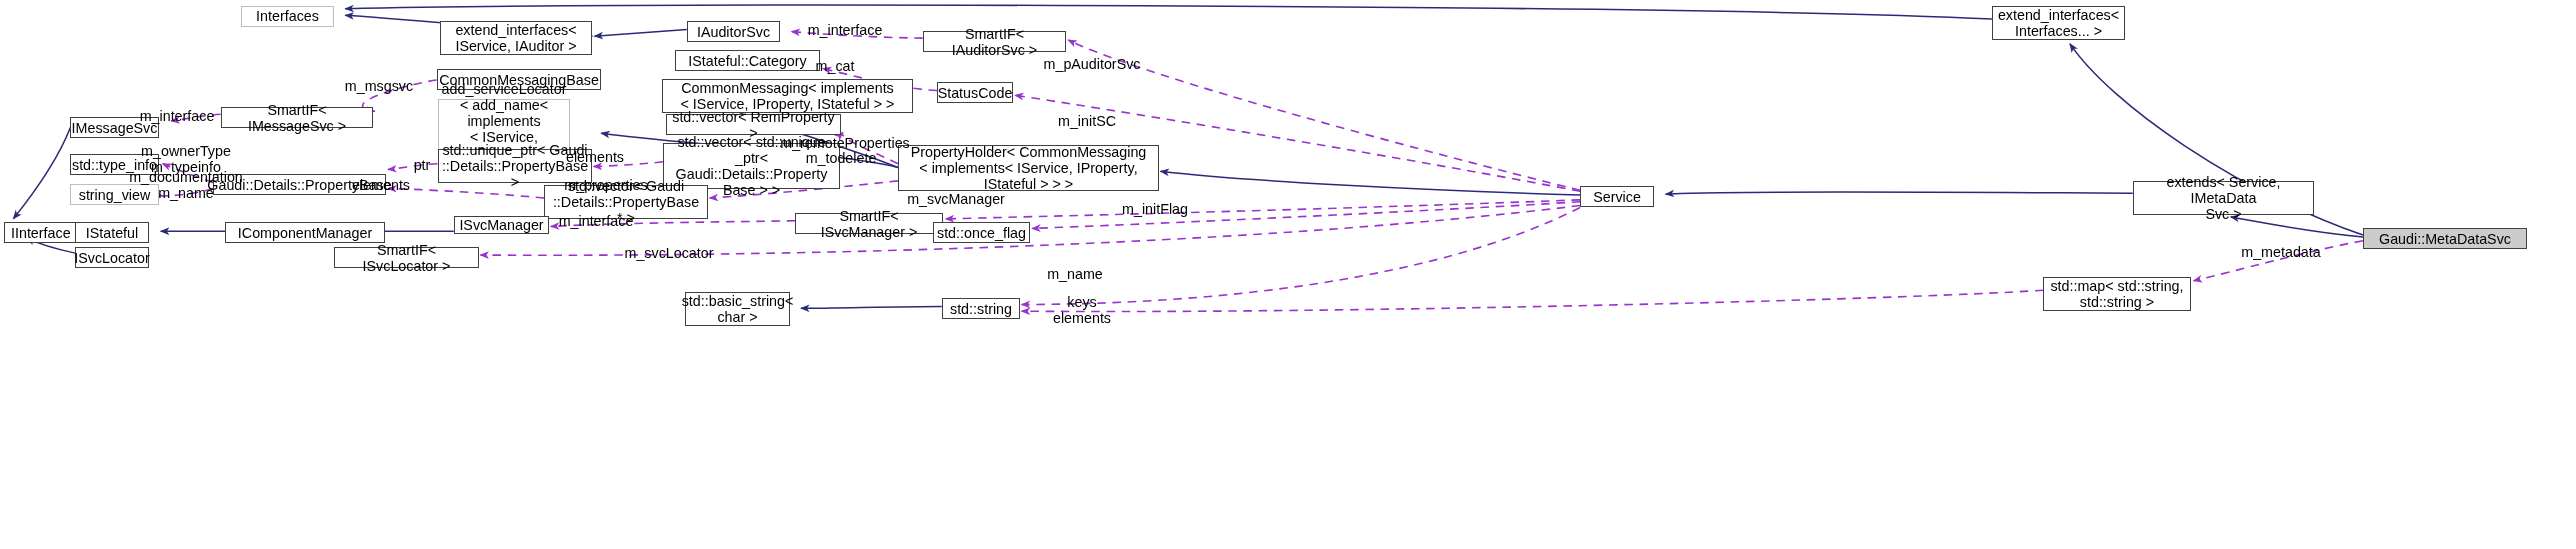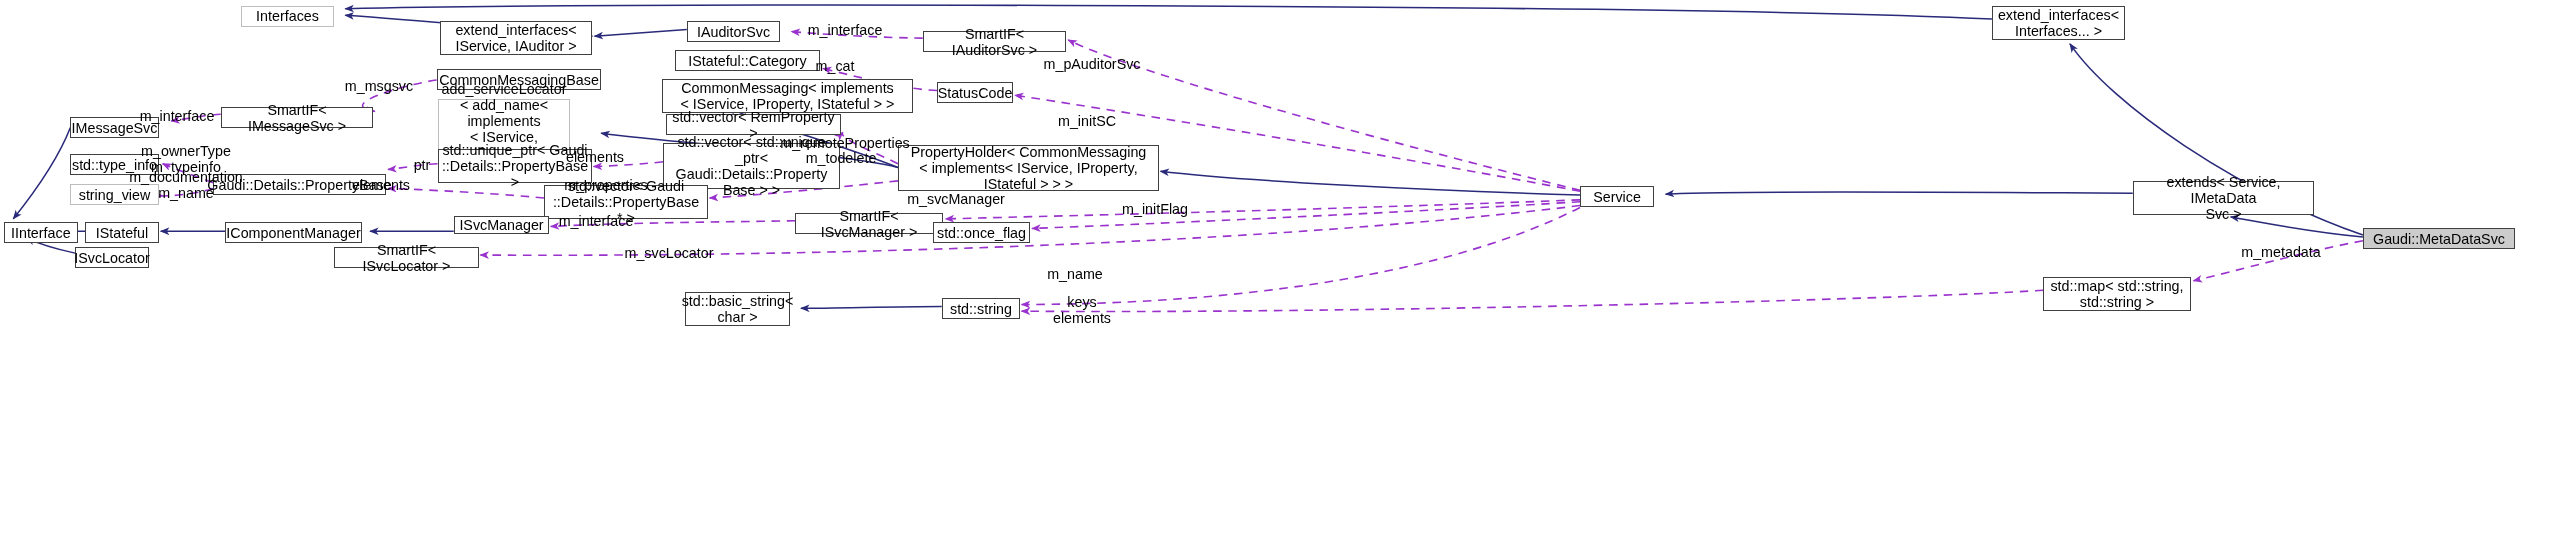--- a/index.html
+++ b/index.html
@@ -101,26 +101,26 @@
 Base &gt; &gt;</div>
       <div class="node" style="left: 70px; top: 154px; width: 89px; height: 21px;">std::type_info</div>
       <div class="node" style="left: 213px; top: 174px; width: 173px; height: 21px;">Gaudi::Details::PropertyBase</div>
       <div class="node" style="left: 1580px; top: 186px; width: 74px; height: 21px;">Service</div>
       <div class="node" style="left: 2133px; top: 181px; width: 181px; height: 34px;">extends&lt; Service, IMetaData
 Svc &gt;</div>
       <div class="node thin" style="left: 70px; top: 184px; width: 89px; height: 21px;">string_view</div>
       <div class="node" style="left: 544px; top: 185px; width: 164px; height: 34px;">std::vector&lt; Gaudi
 ::Details::PropertyBase * &gt;</div>
       <div class="node" style="left: 3.8px; top: 222px; width: 74px; height: 21px;">IInterface</div>
-      <div class="node" style="left: 85px; top: 222px; width: 74px; height: 21px; text-align: center;">IStateful</div>
-      <div class="node" style="left: 225px; top: 222px; width: 137px; height: 21px;">IComponentManager</div>
+      <div class="node" style="left: 75px; top: 222px; width: 74px; height: 21px; text-align: center;">IStateful</div>
+      <div class="node" style="left: 225px; top: 222px; width: 160px; height: 21px;">IComponentManager</div>
       <div class="node" style="left: 454px; top: 216px; width: 95px; height: 18px;">ISvcManager</div>
       <div class="node" style="left: 795px; top: 213px; width: 148px; height: 21px;">SmartIF&lt; ISvcManager &gt;</div>
       <div class="node" style="left: 933px; top: 222px; width: 97px; height: 21px;">std::once_flag</div>
-      <div class="node hl" style="left: 2363px; top: 228px; width: 152px; height: 21px; text-align: right;">Gaudi::MetaDataSvc</div>
+      <div class="node hl" style="left: 2363px; top: 228px; width: 164px; height: 21px; text-align: right;">Gaudi::MetaDataSvc</div>
       <div class="node" style="left: 75px; top: 247px; width: 74px; height: 21px;">ISvcLocator</div>
       <div class="node" style="left: 334px; top: 247px; width: 145px; height: 21px;">SmartIF&lt; ISvcLocator &gt;</div>
       <div class="node" style="left: 2043px; top: 277px; width: 148px; height: 34px;">std::map&lt; std::string,
 std::string &gt;</div>
       <div class="node" style="left: 685px; top: 292px; width: 105px; height: 34px;">std::basic_string&lt;
 char &gt;</div>
       <div class="node" style="left: 942px; top: 298px; width: 78px; height: 21px;">std::string</div>
     </div>
   <div id="labels">
       <div class="elabel" style="left: 845px; top: 30px;">m_interface</div>

